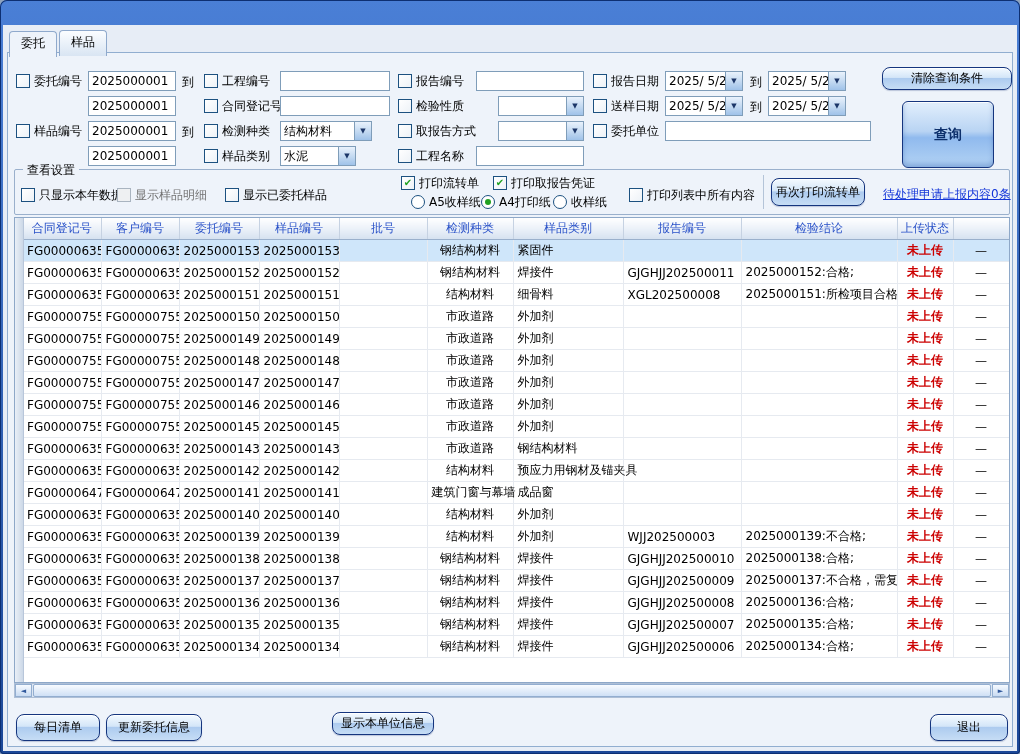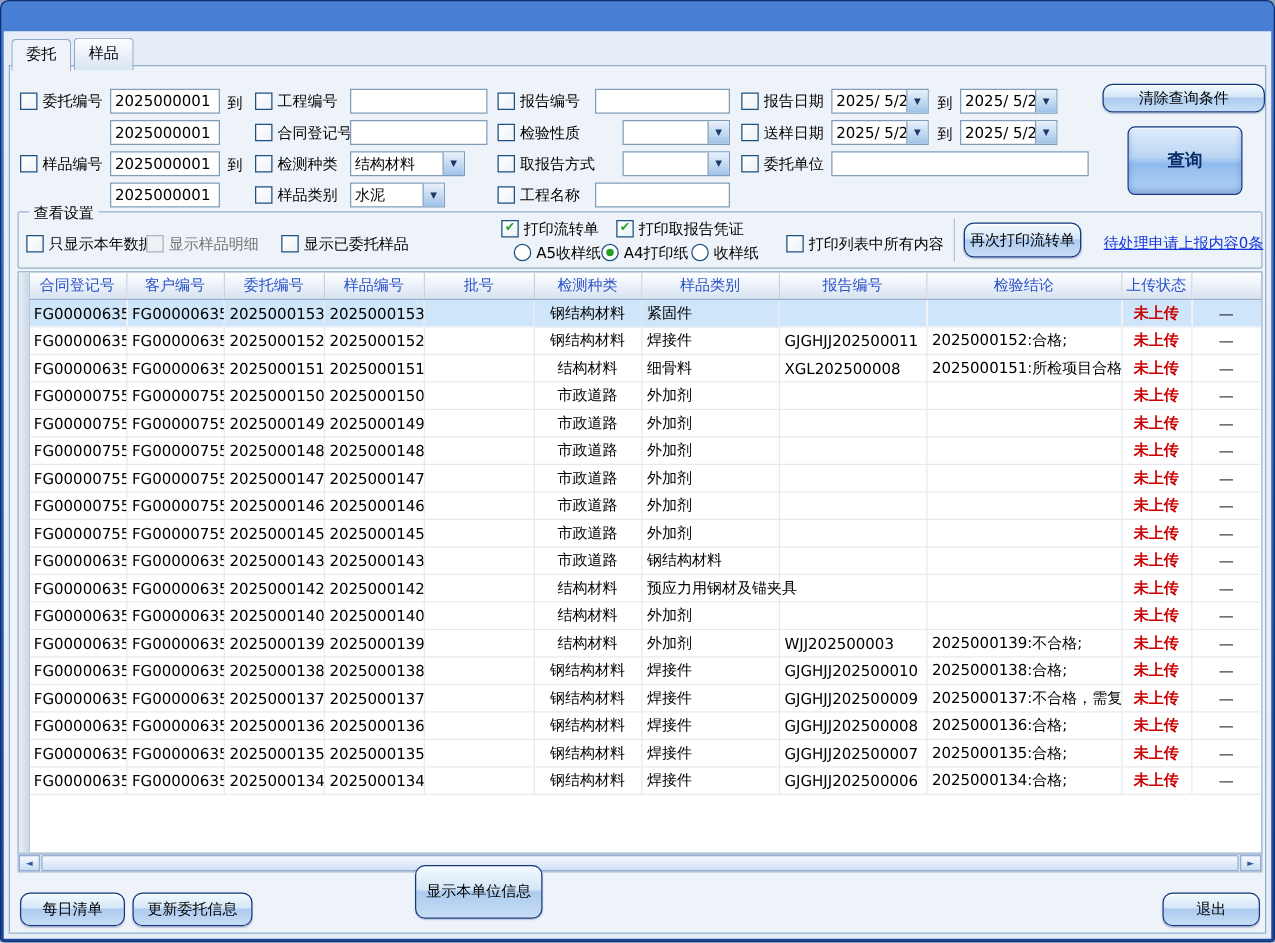--- a/index.html
+++ b/index.html
@@ -209,21 +209,21 @@
         <span class="combo-btn">▼</span>
       </div>
 
       <label class="cbl" style="left:585px;top:68px;">
         <span class="cb"></span>
         <span class="cap">委托单位</span>
       </label>
       <input class="txt" style="left: 657px; top: 68px; width: 206px;" value="">
 
       <button class="btn" style="left:874px;top:14px;width:130px;height:23px;">清除查询条件</button>
-      <button class="btn search" style="left:894px;top:48px;width:92px;height:55px;">查询</button>
+      <button class="btn search" style="left:894px;top:48px;width:92px;height:67px;">查询</button>
 
       <div class="groupbox">
         <span class="legend">查看设置</span>
 
         <label class="cbl" style="left:6px;top:15px;">
           <span class="cb"></span>
           <span class="cap">只显示本年数据</span>
         </label>
         <label class="cbl" style="left:102px;top:15px;">
           <span class="cb" style="background:#eef0f2;border-color:#a9b4c0;"></span>
@@ -439,20 +439,33 @@
                 <td>2025000142</td>
                 <td></td>
                 <td class="c-center">结构材料</td>
                 <td class="c-over">预应力用钢材及锚夹具</td>
                 <td></td>
                 <td></td>
                 <td class="c-status">未上传</td>
                 <td class="c-dash">—</td>
               </tr>
               <tr>
+                <td>FG00000647</td>
+                <td>FG00000647</td>
+                <td>2025000141</td>
+                <td>2025000141</td>
+                <td></td>
+                <td class="c-center">建筑门窗与幕墙</td>
+                <td class="c-over">成品窗</td>
+                <td></td>
+                <td></td>
+                <td class="c-status">未上传</td>
+                <td class="c-dash">—</td>
+              </tr>
+              <tr>
                 <td>FG00000635</td>
                 <td>FG00000635</td>
                 <td>2025000140</td>
                 <td>2025000140</td>
                 <td></td>
                 <td class="c-center">结构材料</td>
                 <td class="c-over">外加剂</td>
                 <td></td>
                 <td></td>
                 <td class="c-status">未上传</td>
@@ -541,18 +554,18 @@
       </div>
 
       <div class="hscroll">
         <span class="sb-btn">◄</span>
         <span class="sb-thumb"></span>
         <span class="sb-btn">►</span>
       </div>
 
       <button class="btn" style="left:8px;top:661px;width:84px;height:27px;">每日清单</button>
       <button class="btn" style="left:98px;top:661px;width:96px;height:27px;">更新委托信息</button>
-      <button class="btn" style="left:324px;top:639px;width:102px;height:43px;">显示本单位信息</button>
+      <button class="btn" style="left:324px;top:659px;width:102px;height:23px;">显示本单位信息</button>
       <button class="btn" style="left:922px;top:661px;width:78px;height:27px;">退出</button>
 
     </div>
   </div>
 </div>
 
 </body></html>

